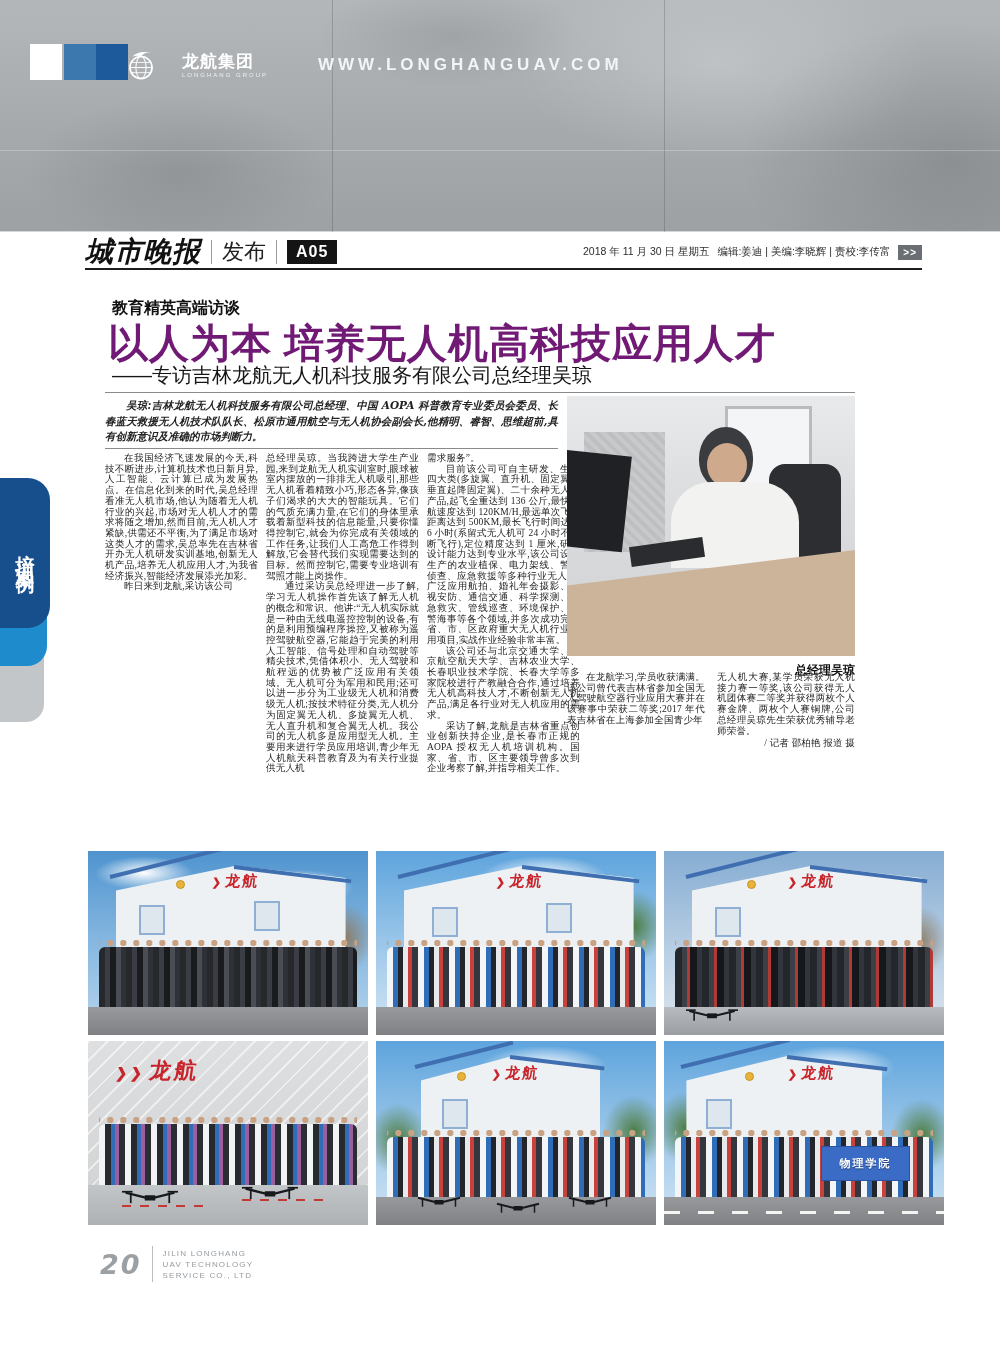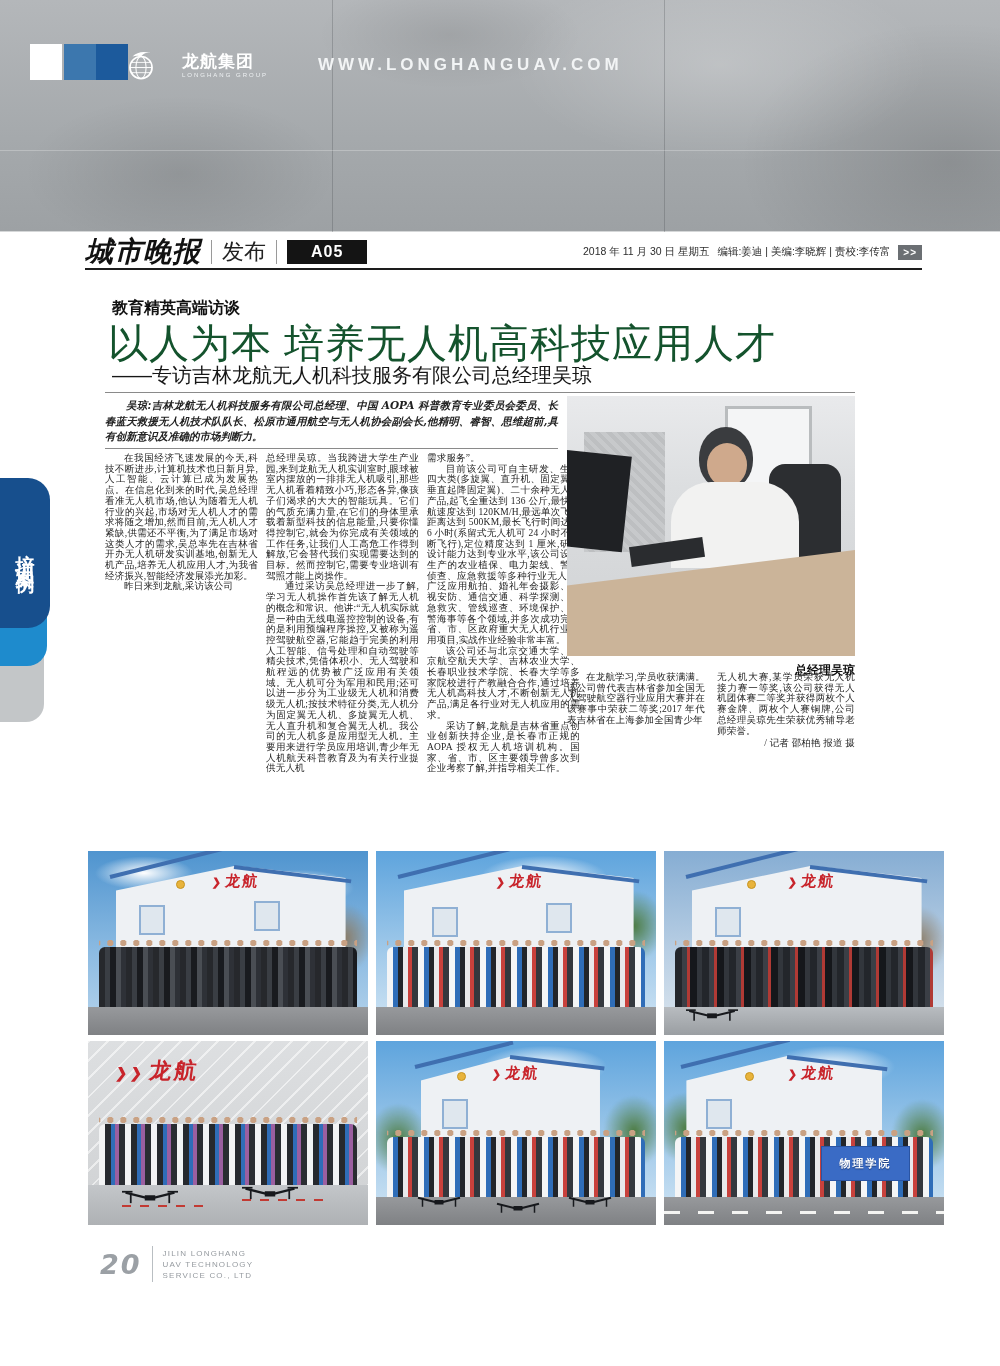--- a/index.html
+++ b/index.html
@@ -32,35 +32,35 @@
   .brand-url { font-family:"Liberation Sans", sans-serif; color:#f2f4f5; font-size:17px; letter-spacing:4px; margin-left:26px; font-weight:bold; }
   
   .masthead {
     position:absolute; left:85px; top:236px; width:837px; height:34px;
     display:flex; align-items:center;
     border-bottom:2px solid #1d1d1d;
   }
   .paper-name { font-family:"DejaVu Serif", serif; font-weight:bold; font-style:italic; font-size:28px; letter-spacing:1px; color:#111; }
   .mh-sep { width:1px; height:24px; background:#9a9a9a; margin:0 10px; }
   .section-name { font-size:22px; color:#222; font-family:"Liberation Serif", serif; }
-  .page-code { background:#141414; color:#fff; font-family:"Liberation Sans", sans-serif; font-weight:bold; font-size:16px; padding:3px 24px; letter-spacing:1px; }
+  .page-code { background:#141414; color:#fff; font-family:"Liberation Sans", sans-serif; font-weight:bold; font-size:16px; padding:3px 9px; letter-spacing:1px; }
   .mh-right { margin-left:auto; display:flex; align-items:center; gap:8px; font-size:10.5px; color:#2c2c2c; font-family:"Liberation Sans", sans-serif; }
   .more-badge { background:#6b6f73; color:#fff; font-weight:bold; font-size:10px; padding:2px 5px; letter-spacing:1px; }
   
   .tab-gray { position:absolute; left:0; top:540px; width:44px; height:182px; background:#c3c6c8; border-radius:0 18px 18px 0; z-index:1; }
   .tab-mid  { position:absolute; left:0; top:502px; width:47px; height:164px; background:#1e8bcd; border-radius:0 20px 20px 0; z-index:2; }
   .tab-dark { position:absolute; left:0; top:478px; width:50px; height:150px; background:#174f8d; border-radius:0 22px 22px 0; z-index:3;
     display:flex; align-items:center; justify-content:center; }
   .tab-dark span {
     writing-mode:vertical-rl; text-orientation:upright; color:#fff;
     font-family:"Liberation Sans", sans-serif; font-weight:bold; font-size:19px; letter-spacing:7px;
   }
   
   .kicker { position:absolute; left:112px; top:298px; font-family:"Liberation Sans", sans-serif; font-weight:bold; font-size:16px; color:#111; }
-  .headline { position:absolute; left:108px; top:316px; font-family:"Liberation Sans", sans-serif; font-weight:400; font-size:40px; letter-spacing:1px; color:#14532d; white-space:nowrap; }
+  .headline { position:absolute; left:108px; top:316px; font-family:"Liberation Sans", sans-serif; font-weight:700; font-size:40px; letter-spacing:1px; color:#701a75; white-space:nowrap; }
   .subtitle { position:absolute; left:112px; top:362px; font-family:"Liberation Sans", sans-serif; font-size:20px; color:#161616; }
   .rule-top { position:absolute; left:105px; top:392px; width:750px; height:1px; background:#8a8a8a; }
   .rule-mid { position:absolute; left:105px; top:448px; width:453px; height:1px; background:#8a8a8a; }
   .intro {
     position:absolute; left:105px; top:398px; width:453px;
     font-family:"DejaVu Serif", serif; font-weight:bold; font-style:italic;
     font-size:10.5px; line-height:15.5px; text-align:justify; color:#222;
   }
   .intro p { text-indent:2em; }
   

